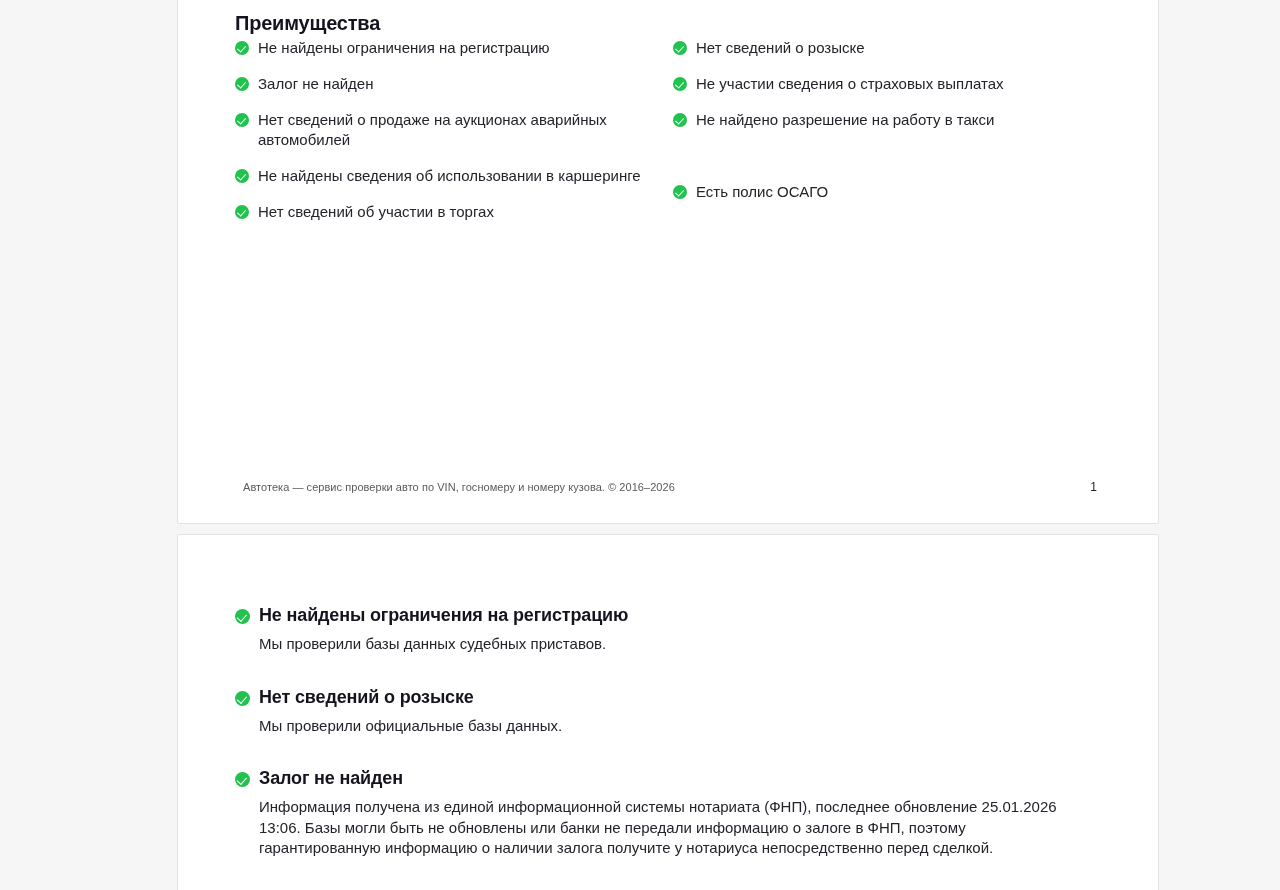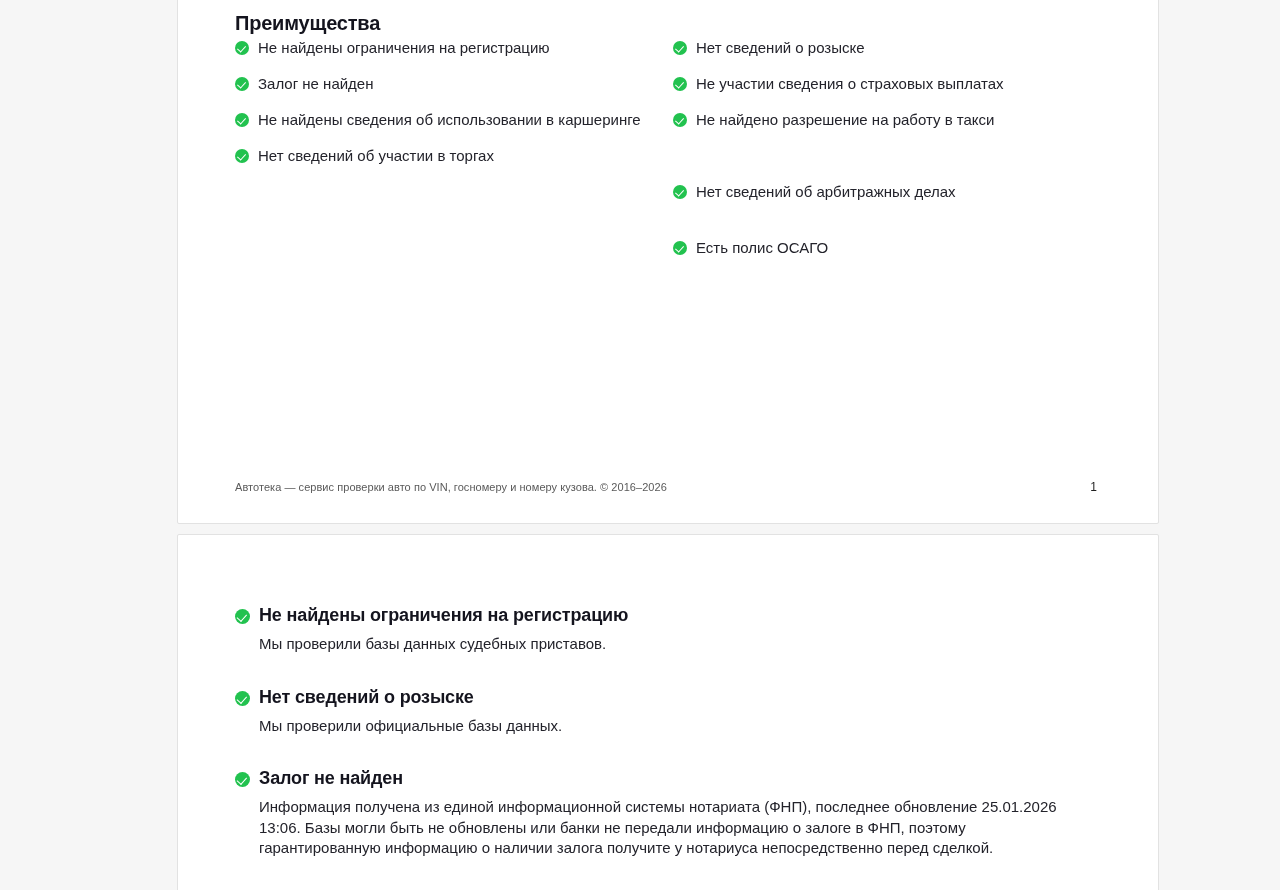--- a/index.html
+++ b/index.html
@@ -122,21 +122,21 @@
     position: absolute;
     left: 57px;
     right: 57px;
     top: 925px;
     display: flex;
     align-items: baseline;
     justify-content: space-between;
     font-size: 11px;
     color: #5a5a5a;
   }
-  .footer-note { letter-spacing: 0.05px; }
+  .footer-note { letter-spacing: 0.05px; margin-left: 8px; }
   .footer-page-no {
     font-size: 12px;
     color: #1f1f1f;
     padding-right: 4px;
   }
 
   
   .details {
     position: absolute;
     top: 68px;
@@ -182,44 +182,44 @@
           <div class="adv-item">
             <span class="check"></span>
             <span>Не найдены ограничения на регистрацию</span>
           </div>
           <div class="adv-item">
             <span class="check"></span>
             <span>Залог не найден</span>
           </div>
           <div class="adv-item tall">
             <span class="check"></span>
+            <span>Нет сведений о продаже на аукционах аварийных автомобилей</span>
+          </div>
+          <div class="adv-item tall">
+            <span class="check"></span>
             <span>Не найдены сведения об использовании в каршеринге</span>
           </div>
           <div class="adv-item">
             <span class="check"></span>
             <span>Нет сведений об участии в торгах</span>
           </div>
         </div>
 
         <div class="adv-col">
           <div class="adv-item">
             <span class="check"></span>
             <span>Нет сведений о розыске</span>
           </div>
           <div class="adv-item">
             <span class="check"></span>
             <span>Не участии сведения о страховых выплатах</span>
           </div>
           <div class="adv-item" style="margin-bottom:52px">
             <span class="check"></span>
             <span>Не найдено разрешение на работу в такси</span>
-          </div>
-          <div class="adv-item" style="margin-bottom:36px">
-            <span class="check"></span>
-            <span>Нет сведений об арбитражных делах</span>
           </div>
           <div class="adv-item">
             <span class="check"></span>
             <span>Есть полис ОСАГО</span>
           </div>
         </div>
 
       </div>
 
       <div class="page-footer">

